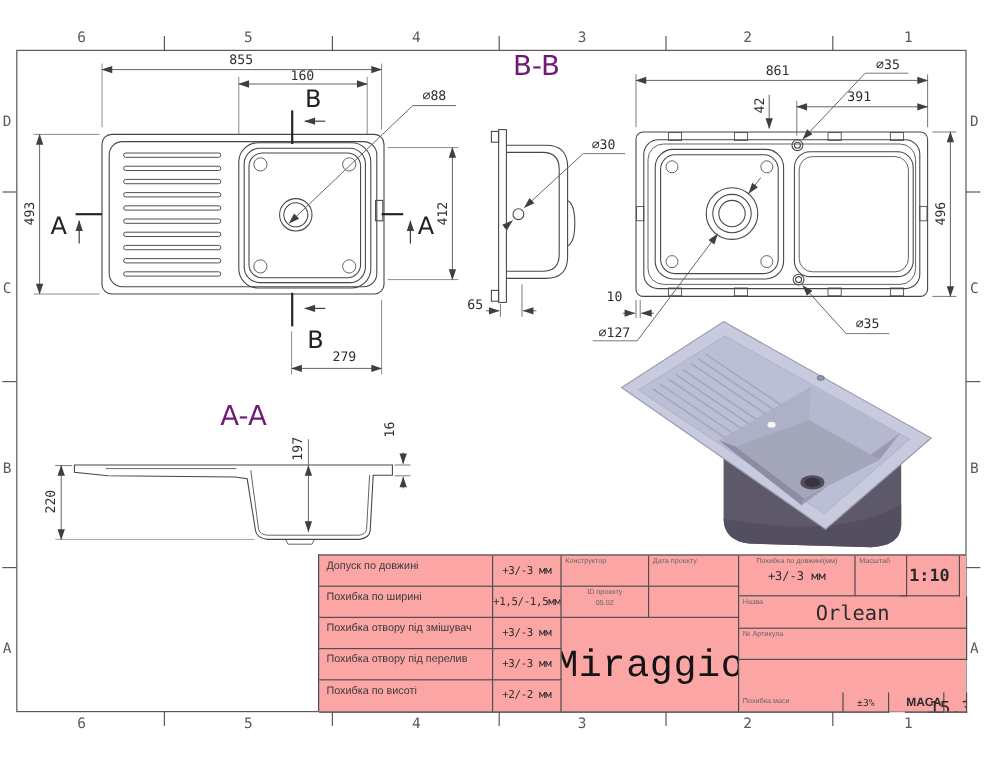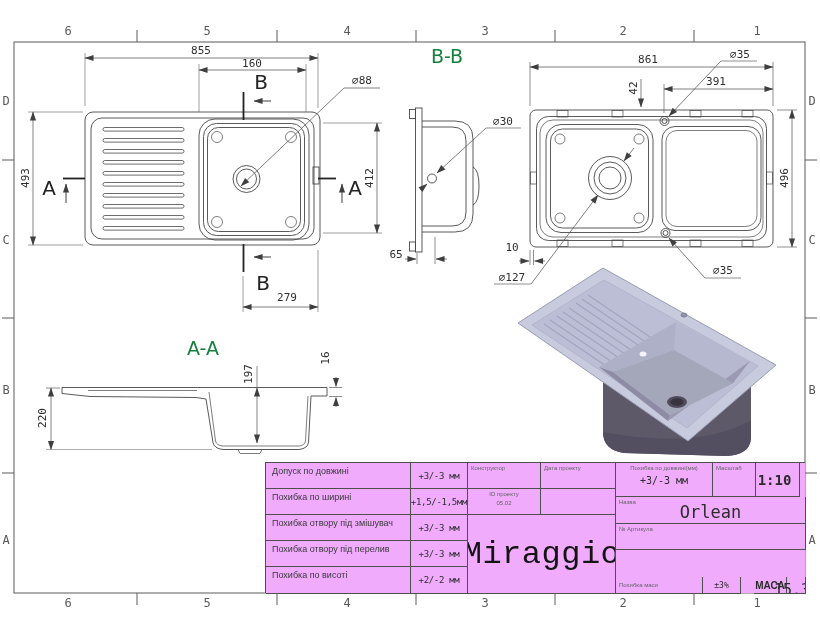--- a/index.html
+++ b/index.html
@@ -3,26 +3,26 @@
 <meta charset="utf-8">
 <style>
   html,body{margin:0;padding:0;background:#fff;}
   .sheet{position:relative;width:820px;height:640px;background:#fff;overflow:hidden;
          font-family:"Liberation Sans",sans-serif;}
   svg{position:absolute;left:0;top:0;}
   .t{position:absolute;font-family:"DejaVu Sans Mono",monospace;font-size:11px;color:#2e2e2e;
      white-space:nowrap;transform:translate(-50%,-50%);line-height:1;}
   .t.rot{transform:translate(-50%,-50%) rotate(-90deg);}
   .t.sec{font-size:20px;font-family:"DejaVu Sans",sans-serif;color:#222;}
-  .t.vtitle{font-size:19px;font-family:"DejaVu Sans",sans-serif;color:#15803d;}
+  .t.vtitle{font-size:23px;font-family:"DejaVu Sans",sans-serif;color:#701a75;}
   .zone{position:absolute;font-family:"DejaVu Sans Mono",monospace;font-size:12px;color:#5a5a5a;
         transform:translate(-50%,-50%);line-height:1;}
   
   .tb{position:absolute;left:265px;top:462px;width:540px;height:131px;
-      border-left:1px solid #4f4f4f;border-top:1px solid #4f4f4f;box-sizing:border-box;background:#f0abfc;}
+      border-left:1px solid #4f4f4f;border-top:1px solid #4f4f4f;box-sizing:border-box;background:#fca5a5;}
   .cell{position:absolute;box-sizing:border-box;border-right:1px solid #4f4f4f;border-bottom:1px solid #4f4f4f;overflow:hidden;}
   .tol-lab{font-size:9px;color:#3a3a3a;padding:3px 2px 0 6px;line-height:1.15;}
   .tol-val{display:flex;align-items:center;justify-content:center;height:100%;
            font-family:"DejaVu Sans Mono",monospace;font-size:9px;letter-spacing:-0.3px;color:#2e2e2e;}
   .tiny{font-size:6px;color:#666;padding:2px 0 0 3px;line-height:1.1;}
   .cellval{position:absolute;left:0;right:0;text-align:center;
            font-family:"DejaVu Sans Mono",monospace;color:#2b2b2b;}
   .logo{display:flex;align-items:center;justify-content:center;height:100%;
         font-family:Liberation Mono, monospace;font-size:32px;color:#141414;letter-spacing:.5px;}
 </style>

